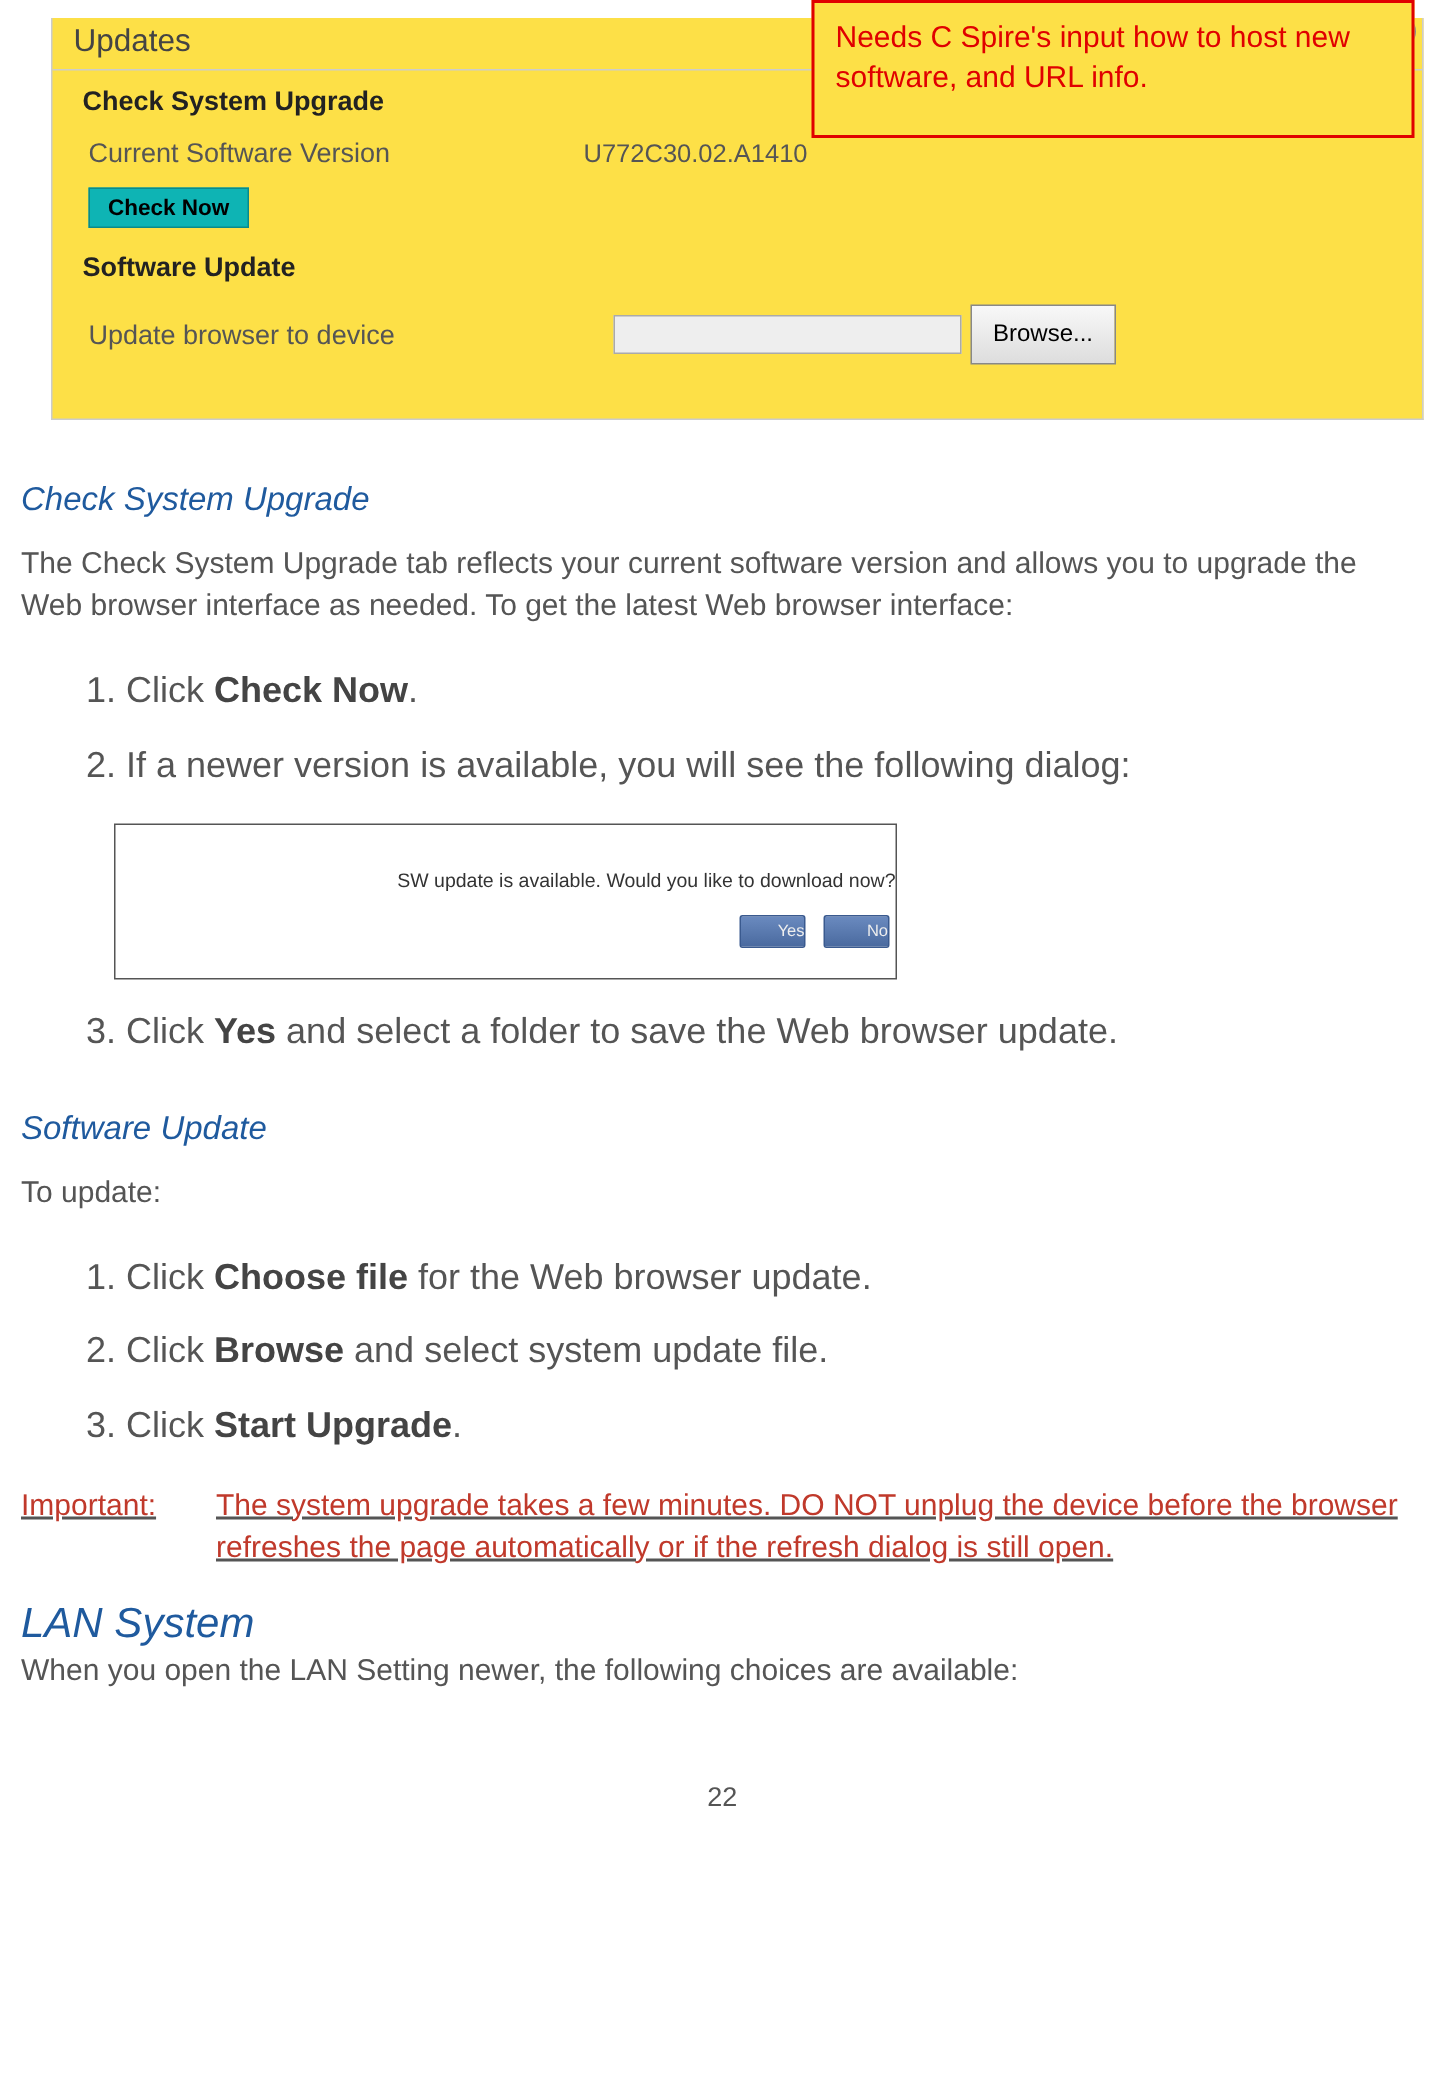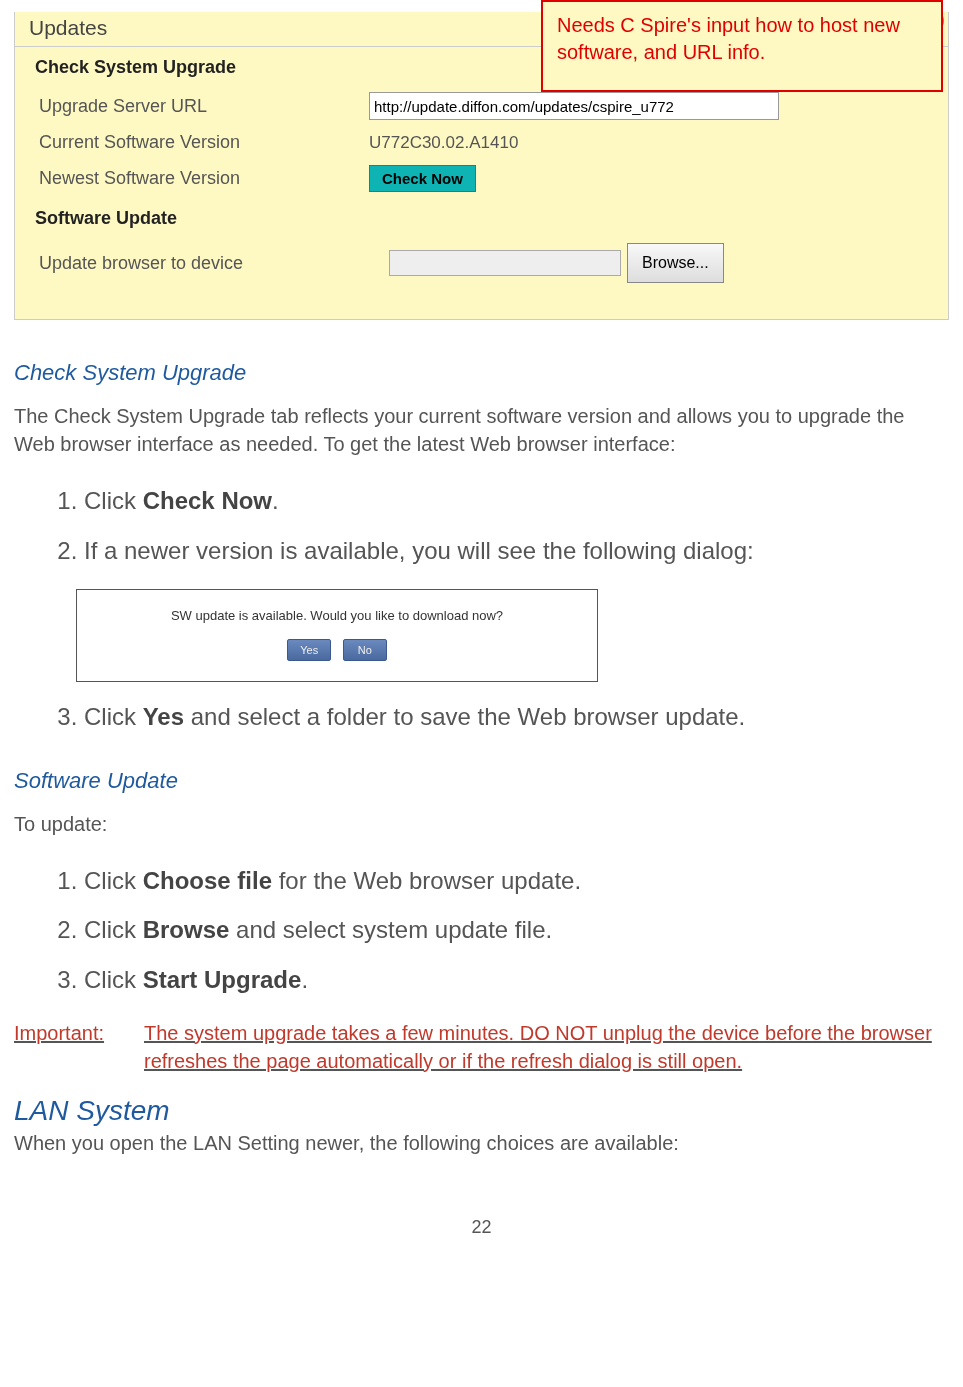--- a/index.html
+++ b/index.html
@@ -10,21 +10,22 @@
     color: #555;
     width: 935px;
     position: relative;
   }
   .panel {
     border: 1px solid #ccc;
     border-top: none;
     margin-bottom: 40px;
     position: relative;
     padding-bottom: 30px;
-    background: #fef9c3;
+    background: #fde047;
+    margin-left: 20px;
   }
   .tab-header {
     border-bottom: 1px solid #ccc;
     padding: 4px 0 6px 14px;
     font-size: 21px;
     color: #444;
   }
   .section-title {
     font-weight: bold;
     color: #222;
@@ -88,21 +89,21 @@
     border: 2px solid #888;
     border-radius: 50%;
     box-sizing: border-box;
   }
   .annotation-box {
     position: absolute;
     top: 0px;
     right: 20px;
     width: 370px;
     border: 2px solid #e00000;
-    background: #fef9c3;
+    background: #fde047;
     color: #e00000;
     font-size: 20px;
     padding: 10px 14px 24px 14px;
     line-height: 1.35;
     z-index: 10;
   }
   .doc-h3 {
     font-style: italic;
     color: #1f5a9e;
     font-size: 22px;
@@ -129,23 +130,23 @@
     color: #555;
     font-size: 24px;
     padding: 8px 0;
     line-height: 1.4;
   }
   ol.steps li .b { font-weight: bold; color: #444; }
   .dialog-shot {
     border: 1px solid #555;
     width: 520px;
     margin: 4px 0 10px 62px;
-    padding: 18px 0 20px 0;
+    padding: 29px 0 20px 0;
     background: #fff;
-    text-align: center;
+    text-align: right;
     font-size: 13px;
     color: #333;
     font-family: Tahoma, Arial, sans-serif;
   }
   .dialog-shot .msg { margin-bottom: 16px; }
   .dialog-shot .dbtn {
     display: inline-block;
     width: 42px;
     height: 20px;
     line-height: 20px;
@@ -180,32 +181,27 @@
 </style>
 </head>
 <body>
 
 <div class="panel">
   <span class="refresh-icon"></span>
   <div class="tab-header">Updates</div>
 
   <div class="section-title">Check System Upgrade</div>
 
-  <div class="row">
-    <span class="lbl">Upgrade Server URL</span>
-    <input type="text" class="url-input" value="http://update.diffon.com/updates/cspire_u772" style="">
-  </div>
 
   <div class="row">
     <span class="lbl">Current Software Version</span>
     <span class="version-val">U772C30.02.A1410</span>
   </div>
 
   <div class="row">
-    <span class="lbl">Newest Software Version</span>
     <button class="check-btn">Check Now</button>
   </div>
 
   <div class="section-title">Software Update</div>
 
   <div class="row">
     <span class="lbl" style="width:350px">Update browser to device</span>
     <span class="file-input-box"></span>
     <button class="browse-btn">Browse...</button>
   </div>

